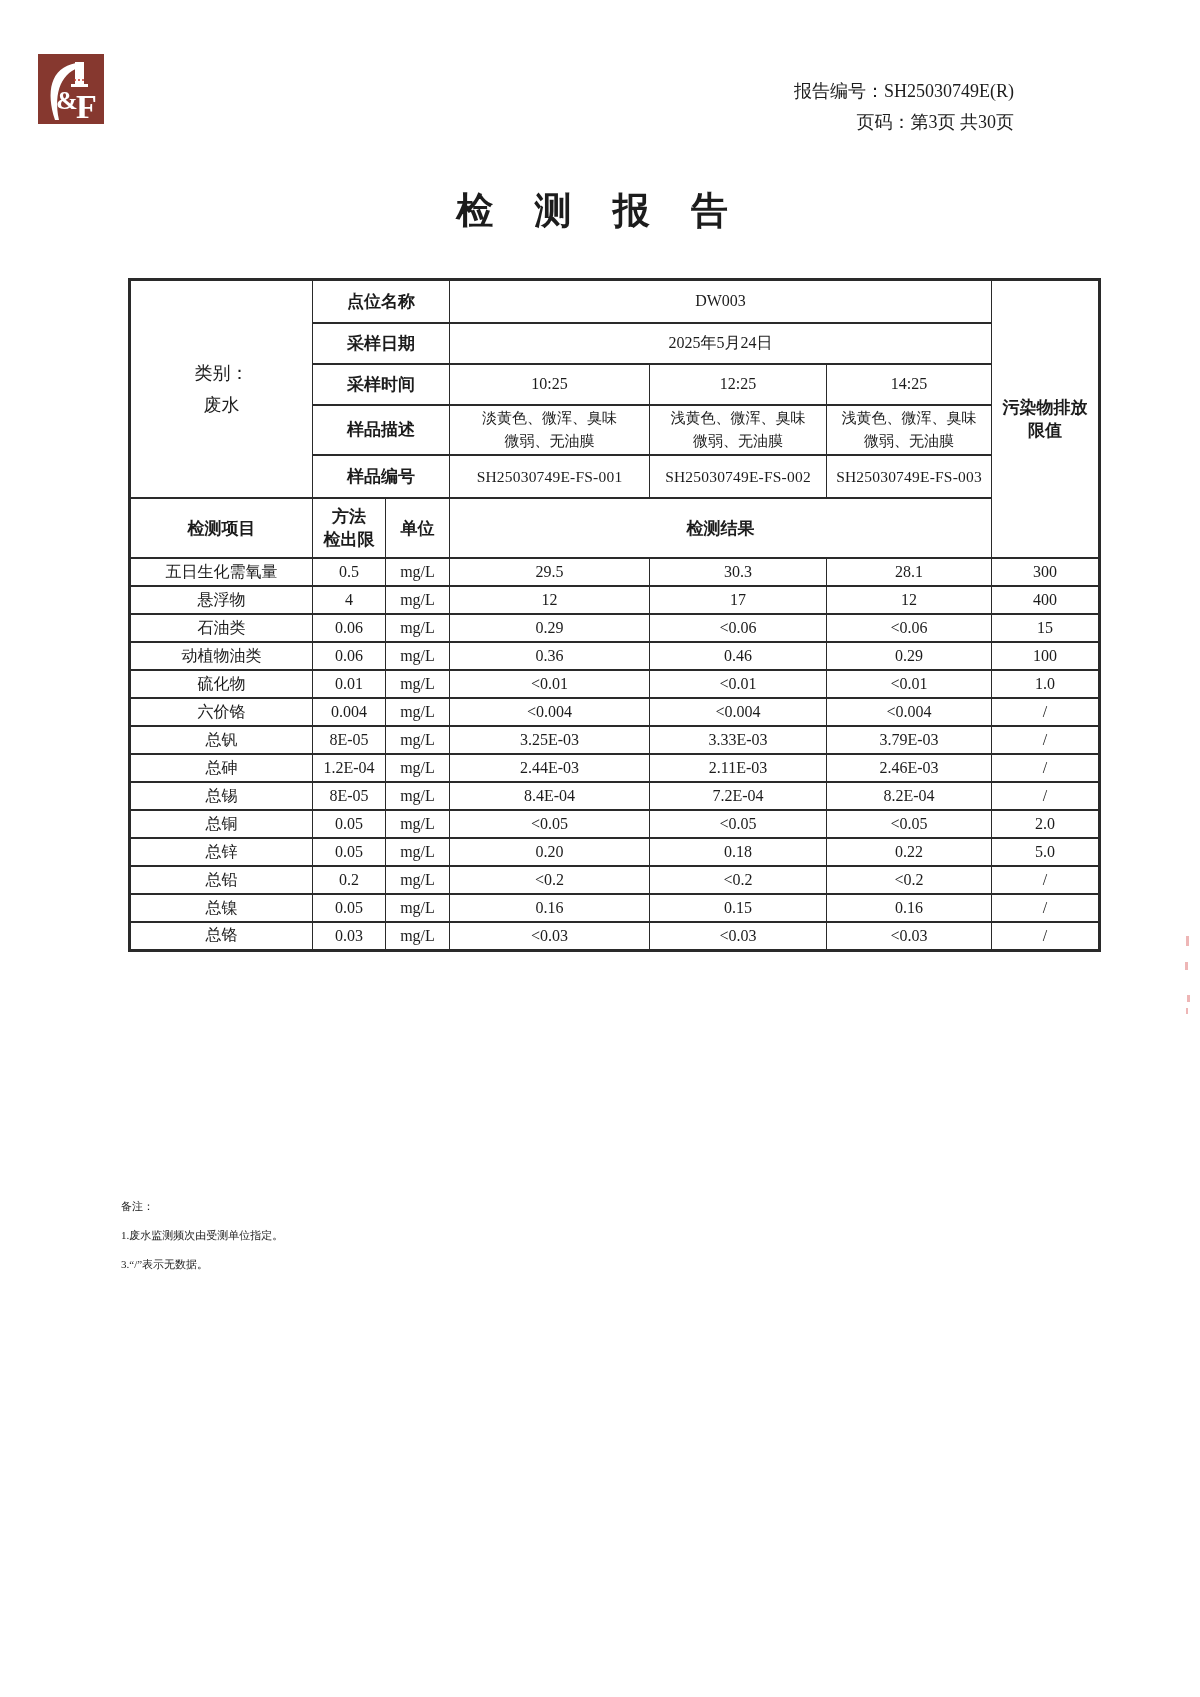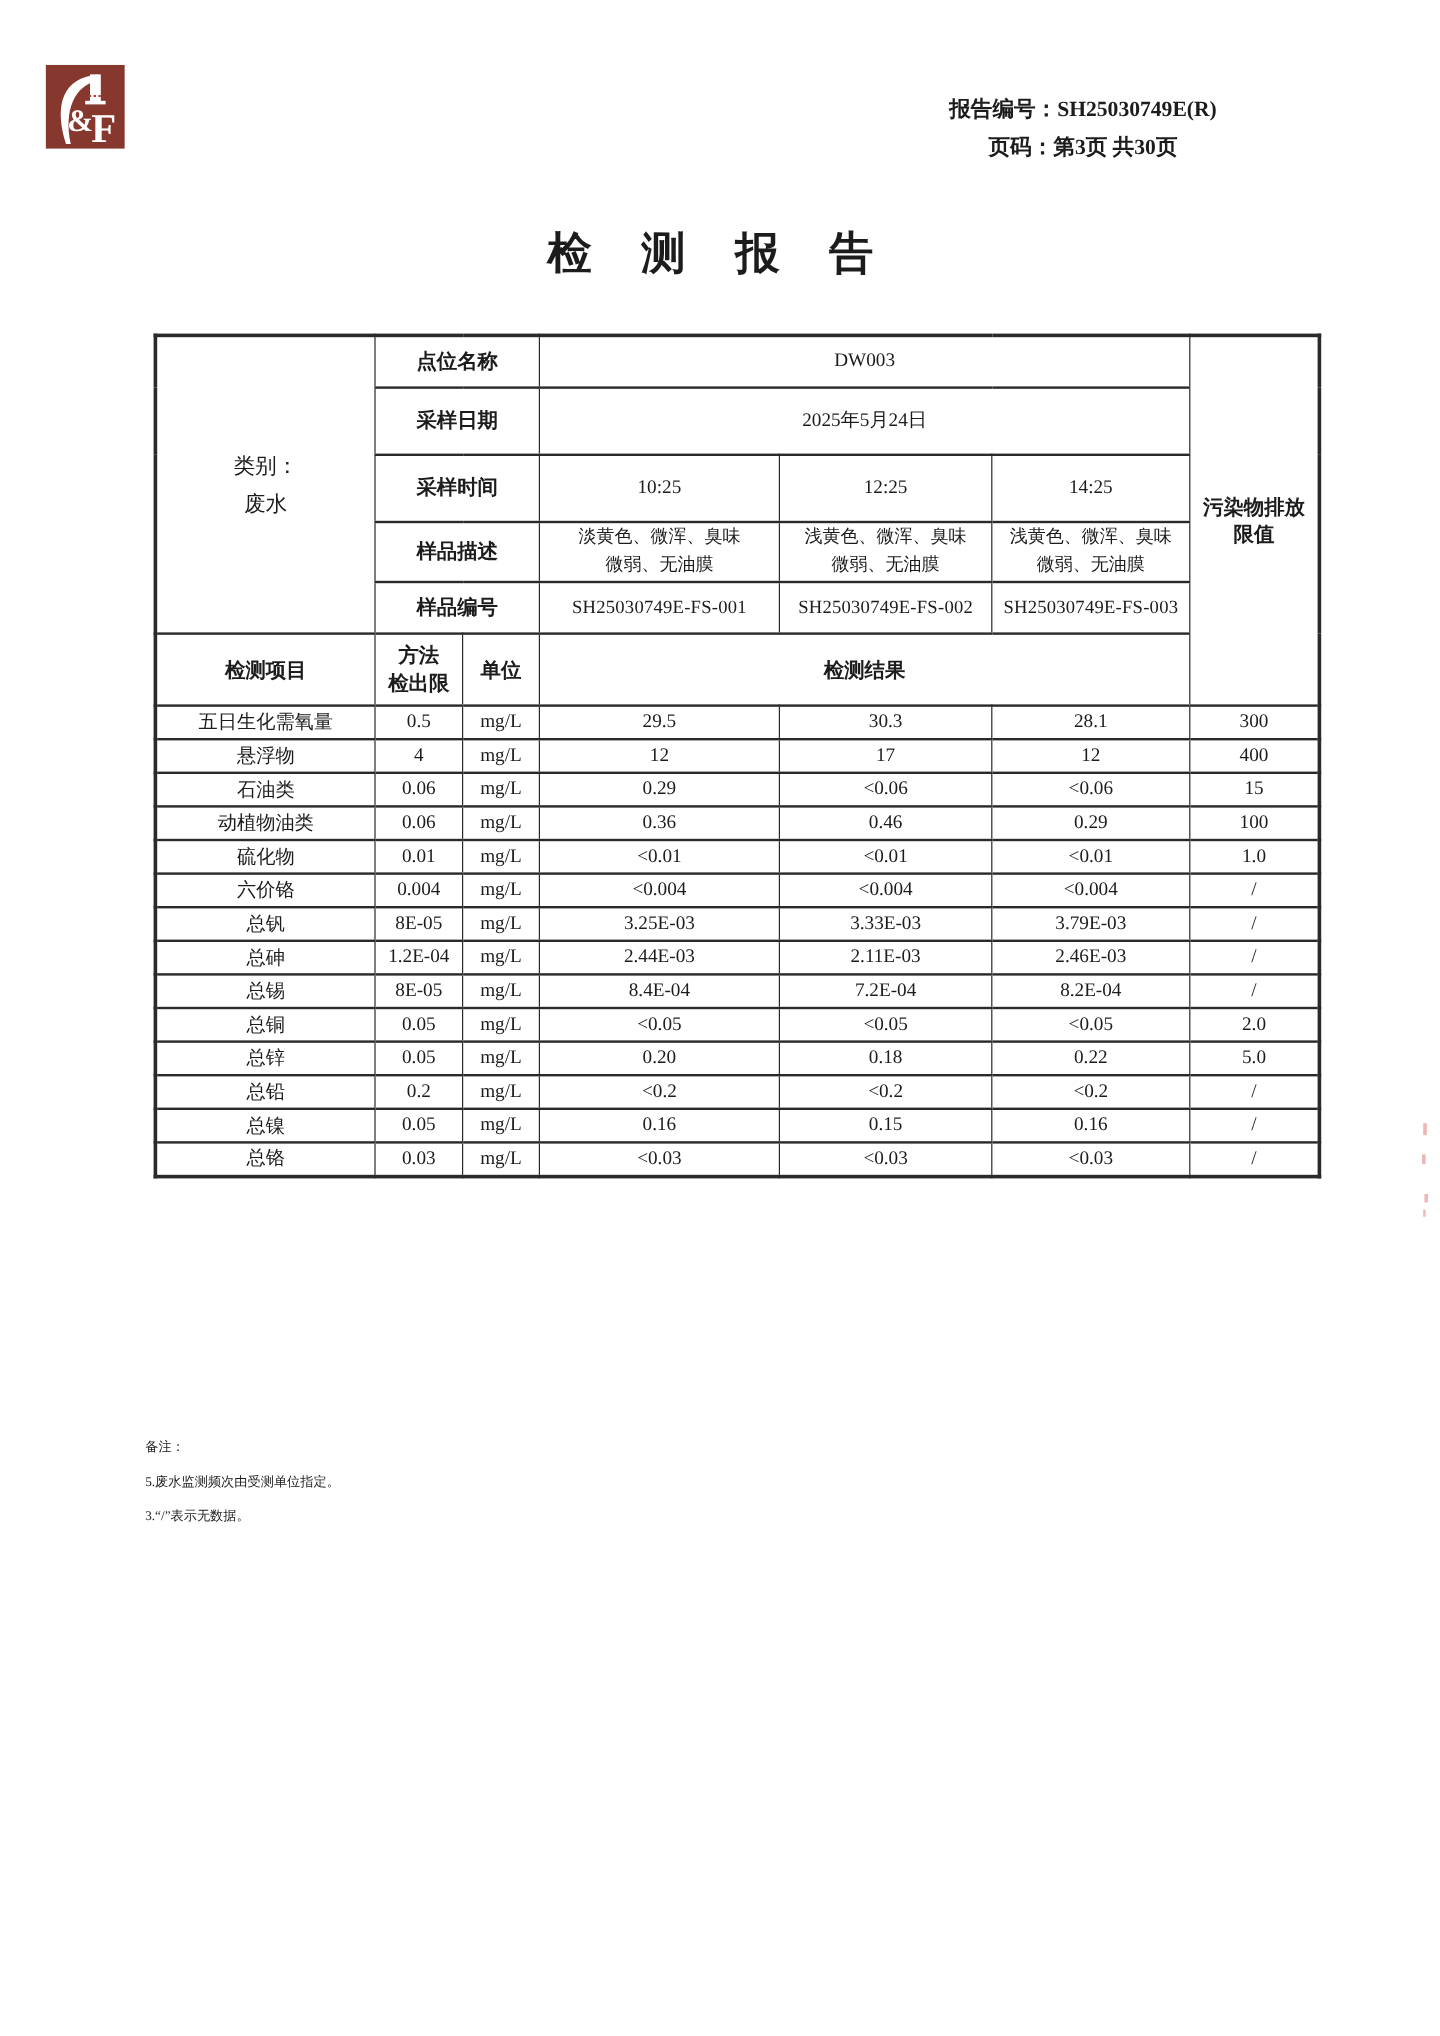--- a/index.html
+++ b/index.html
@@ -9,38 +9,38 @@
     background:#ffffff; color:#1c1c1c;
     font-family:"Liberation Serif","DejaVu Serif",serif;
     overflow:hidden;
   }
   .abs { position:absolute; }
 
   
   .logo { left:38px; top:54px; width:66px; height:70px; }
 
   
-  .meta { right:186px; top:76px; text-align:center; font-weight:bold; font-size:18px; line-height:31px; white-space:nowrap; }
+  .meta { right:186px; top:76px; text-align:right; font-weight:normal; font-size:18px; line-height:31px; white-space:nowrap; }
 
   
   .title { left:0; top:186px; width:1160px; text-align:center;
            font-size:37px; font-weight:bold; letter-spacing:16px;margin-left:20px; }
 
   
   table.report { position:absolute; left:128px; top:278px; width:970px;
                  border-collapse:collapse; table-layout:fixed;
                  font-size:16px; }
   table.report { border:3px solid #2a2a2a; }
   table.report td {
     border:1.6px solid #2a2a2a;
     border-top-width:2px; border-bottom-width:2px;
     text-align:center; vertical-align:middle;
     padding:1px 2px; overflow:hidden;
   }
-  .h43 { height:43px; } .h45 { height:56px; } .h62 { height:48px; }
+  .h43 { height:43px; } .h45 { height:41px; } .h62 { height:48px; }
   .h55 { height:60px; } .h38 { height:28px; }
   td.lbl { font-weight:bold; font-size:17px; }
   td.cat { font-weight:normal; font-size:18px; line-height:1.8; }
   td.desc { font-size:15px; line-height:1.55; }
   td.code { font-size:15.5px; letter-spacing:0.2px; padding:1px 0; }
   .pre { white-space:pre-line; }
 
   
   .notes { left:121px; top:1192px; font-size:11px; line-height:29px; }
 
@@ -263,20 +263,20 @@
     <td>&lt;0.03</td>
     <td>&lt;0.03</td>
     <td>&lt;0.03</td>
     <td>/</td>
   </tr>
 </tbody>
 </table>
 
 <div class="abs notes">
   <div>备注：</div>
-  <div>5.废水监测频次由受测单位指定。</div>
+  <div>1.废水监测频次由受测单位指定。</div>
   <div>3.“/”表示无数据。</div>
 </div>
 
 <div class="speck s1"></div>
 <div class="speck s2"></div>
 <div class="speck s3"></div>
 <div class="speck s4"></div>
 
 </body></html>

